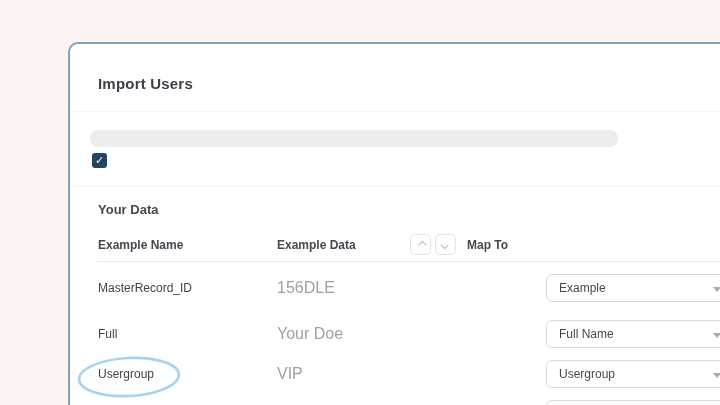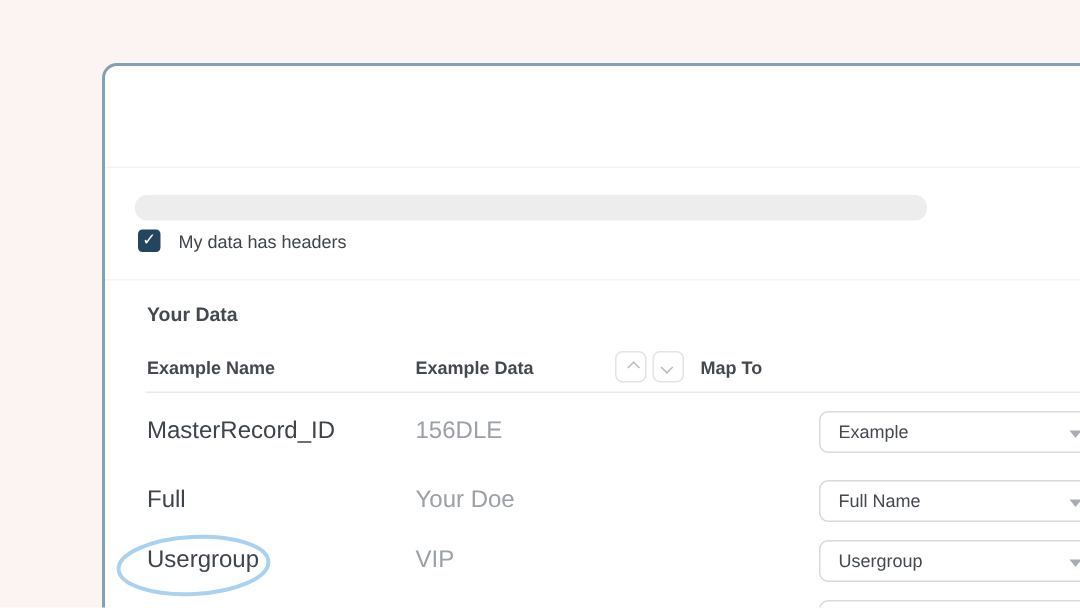--- a/index.html
+++ b/index.html
@@ -75,21 +75,21 @@
   .chev{width:6px;height:6px;border-top:1.5px solid #B6BAC0;border-right:1.5px solid #B6BAC0;}
   .chev.up{transform:rotate(-45deg) translate(1px,1px);}
   .chev.down{transform:rotate(135deg) translate(1px,1px);}
   .header-divider{
     position:absolute;left:27px;right:0;top:217px;height:1px;background:#E9EAEB;
   }
   .row{
     position:absolute;left:0;right:0;height:28px;
     display:flex;align-items:center;
   }
-  .row .cell1{position:absolute;left:28px;font-size:16px;color:var(--text_dark);}
+  .row .cell1{position:absolute;left:28px;font-size:12px;color:var(--text_dark);}
   .row .cell2{position:absolute;left:207px;font-size:16px;color:var(--text_gray);}
   .row.r1{top:230px;}
   .row.r2{top:276px;}
   .row.r3{top:316px;}
   .row.r4{top:356px;}
   .select{
     position:absolute;left:476px;top:0;
     width:186px;height:28px;
     border:1px solid #D7D9DC;border-radius:6px;background:#fff;
     display:flex;align-items:center;
@@ -104,29 +104,29 @@
     border-right:4px solid transparent;
     border-top:5px solid #A8ADB3;
   }
   .annotation-svg{position:absolute;left:2px;top:305px;pointer-events:none;}
 </style>
 </head>
 <body>
 
 <div class="modal">
 
+  <div class="modal-title">Import Users</div>
   <div class="divider d1"></div>
 
   <div class="file-bar"></div>
 
   <div class="checkbox-row">
     <div class="checkbox">
       <span>✓</span>
     </div>
-    <span class="checkbox-label">My data has headers</span>
   </div>
 
   <div class="divider d2"></div>
 
   <div class="section-title">Your Data</div>
 
   <div class="th c1">Example Name</div>
   <div class="th c2">Example Data</div>
   <div class="sort-btn up">
     <span class="chev up"></span>

